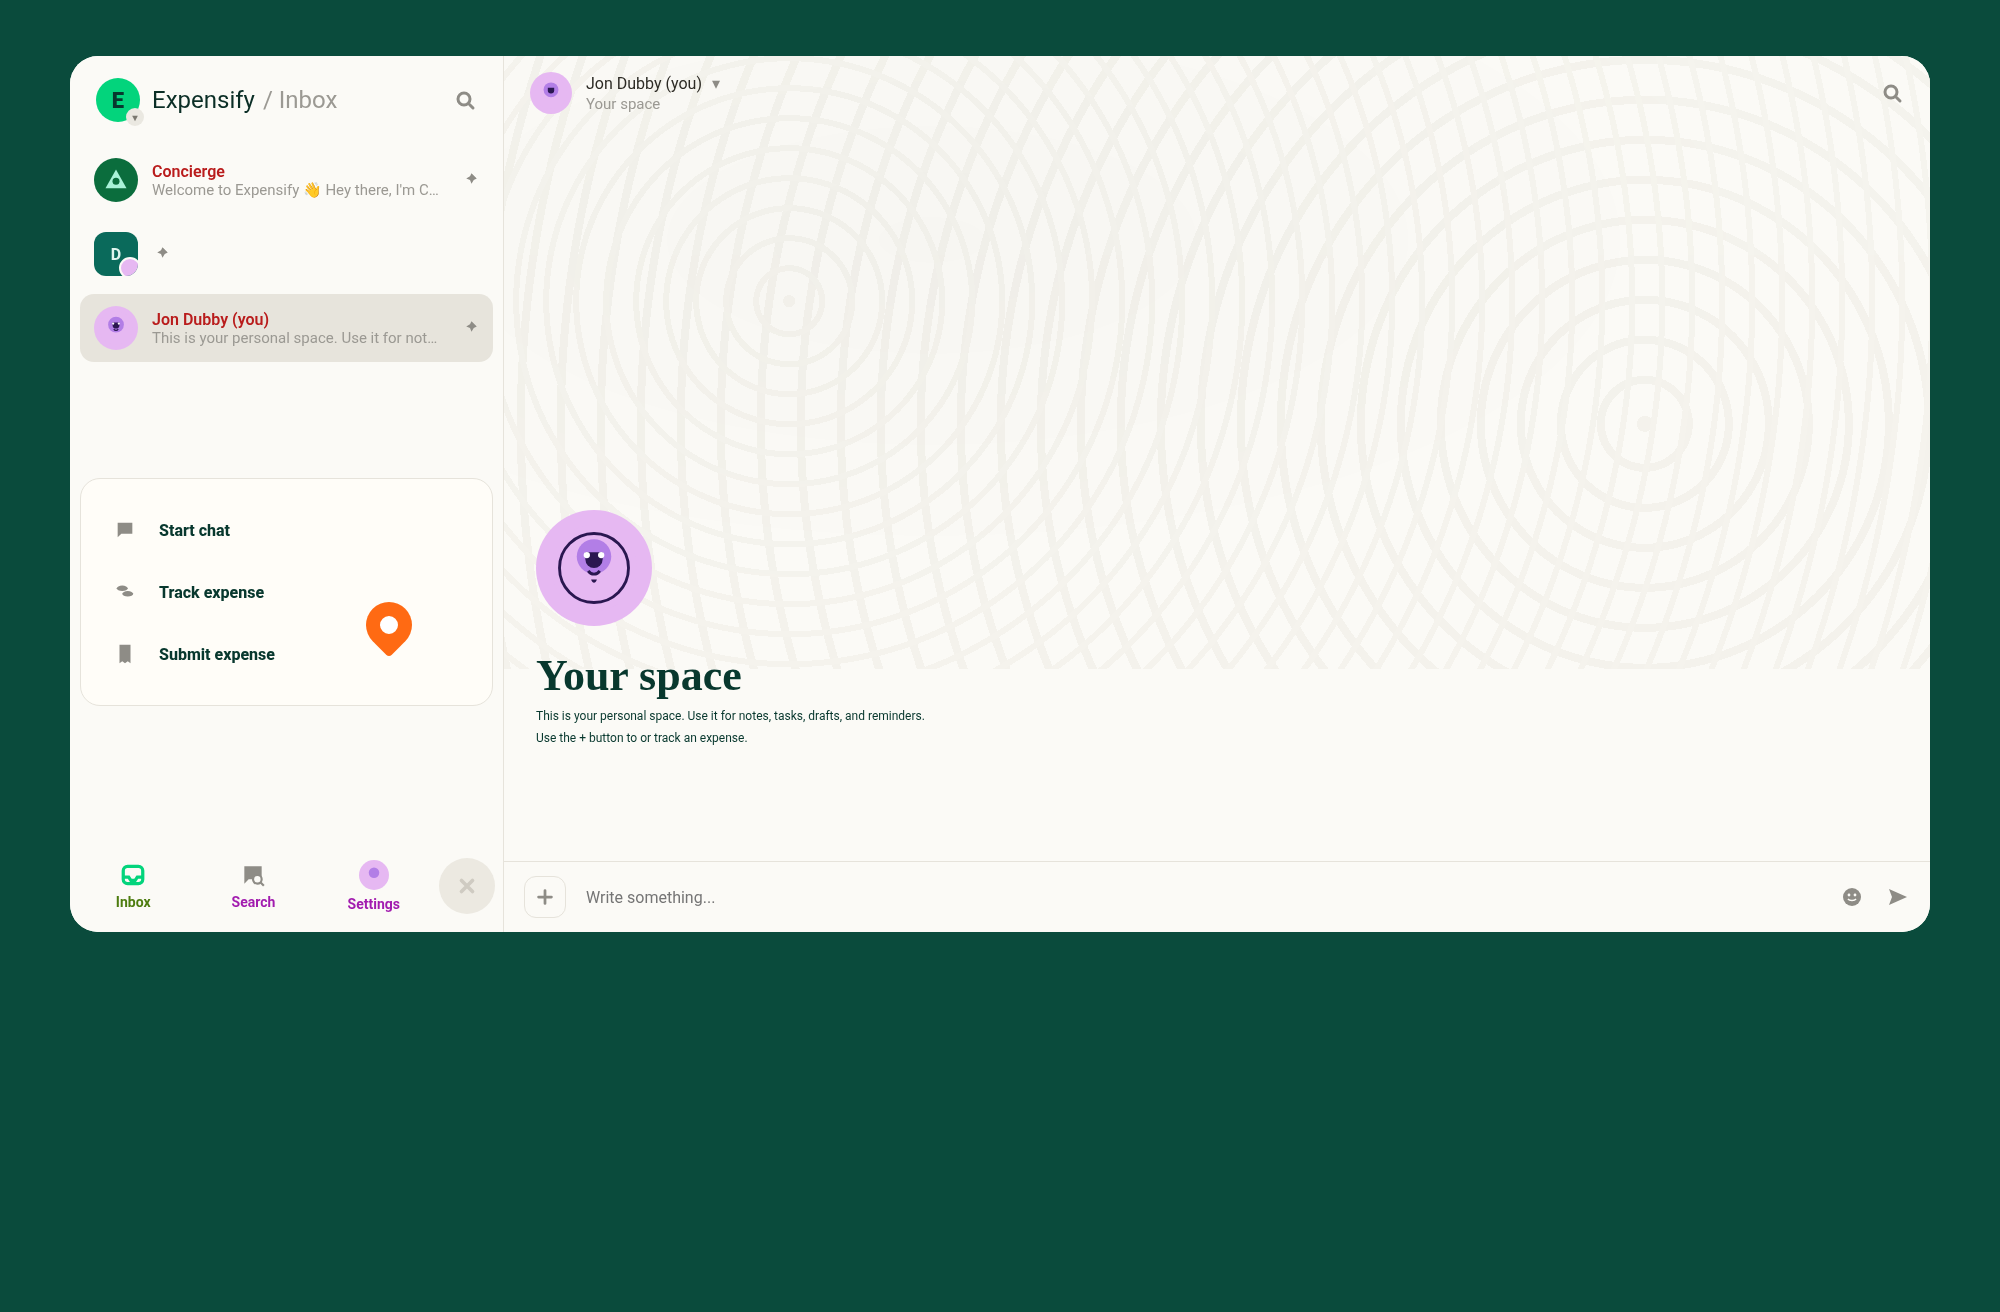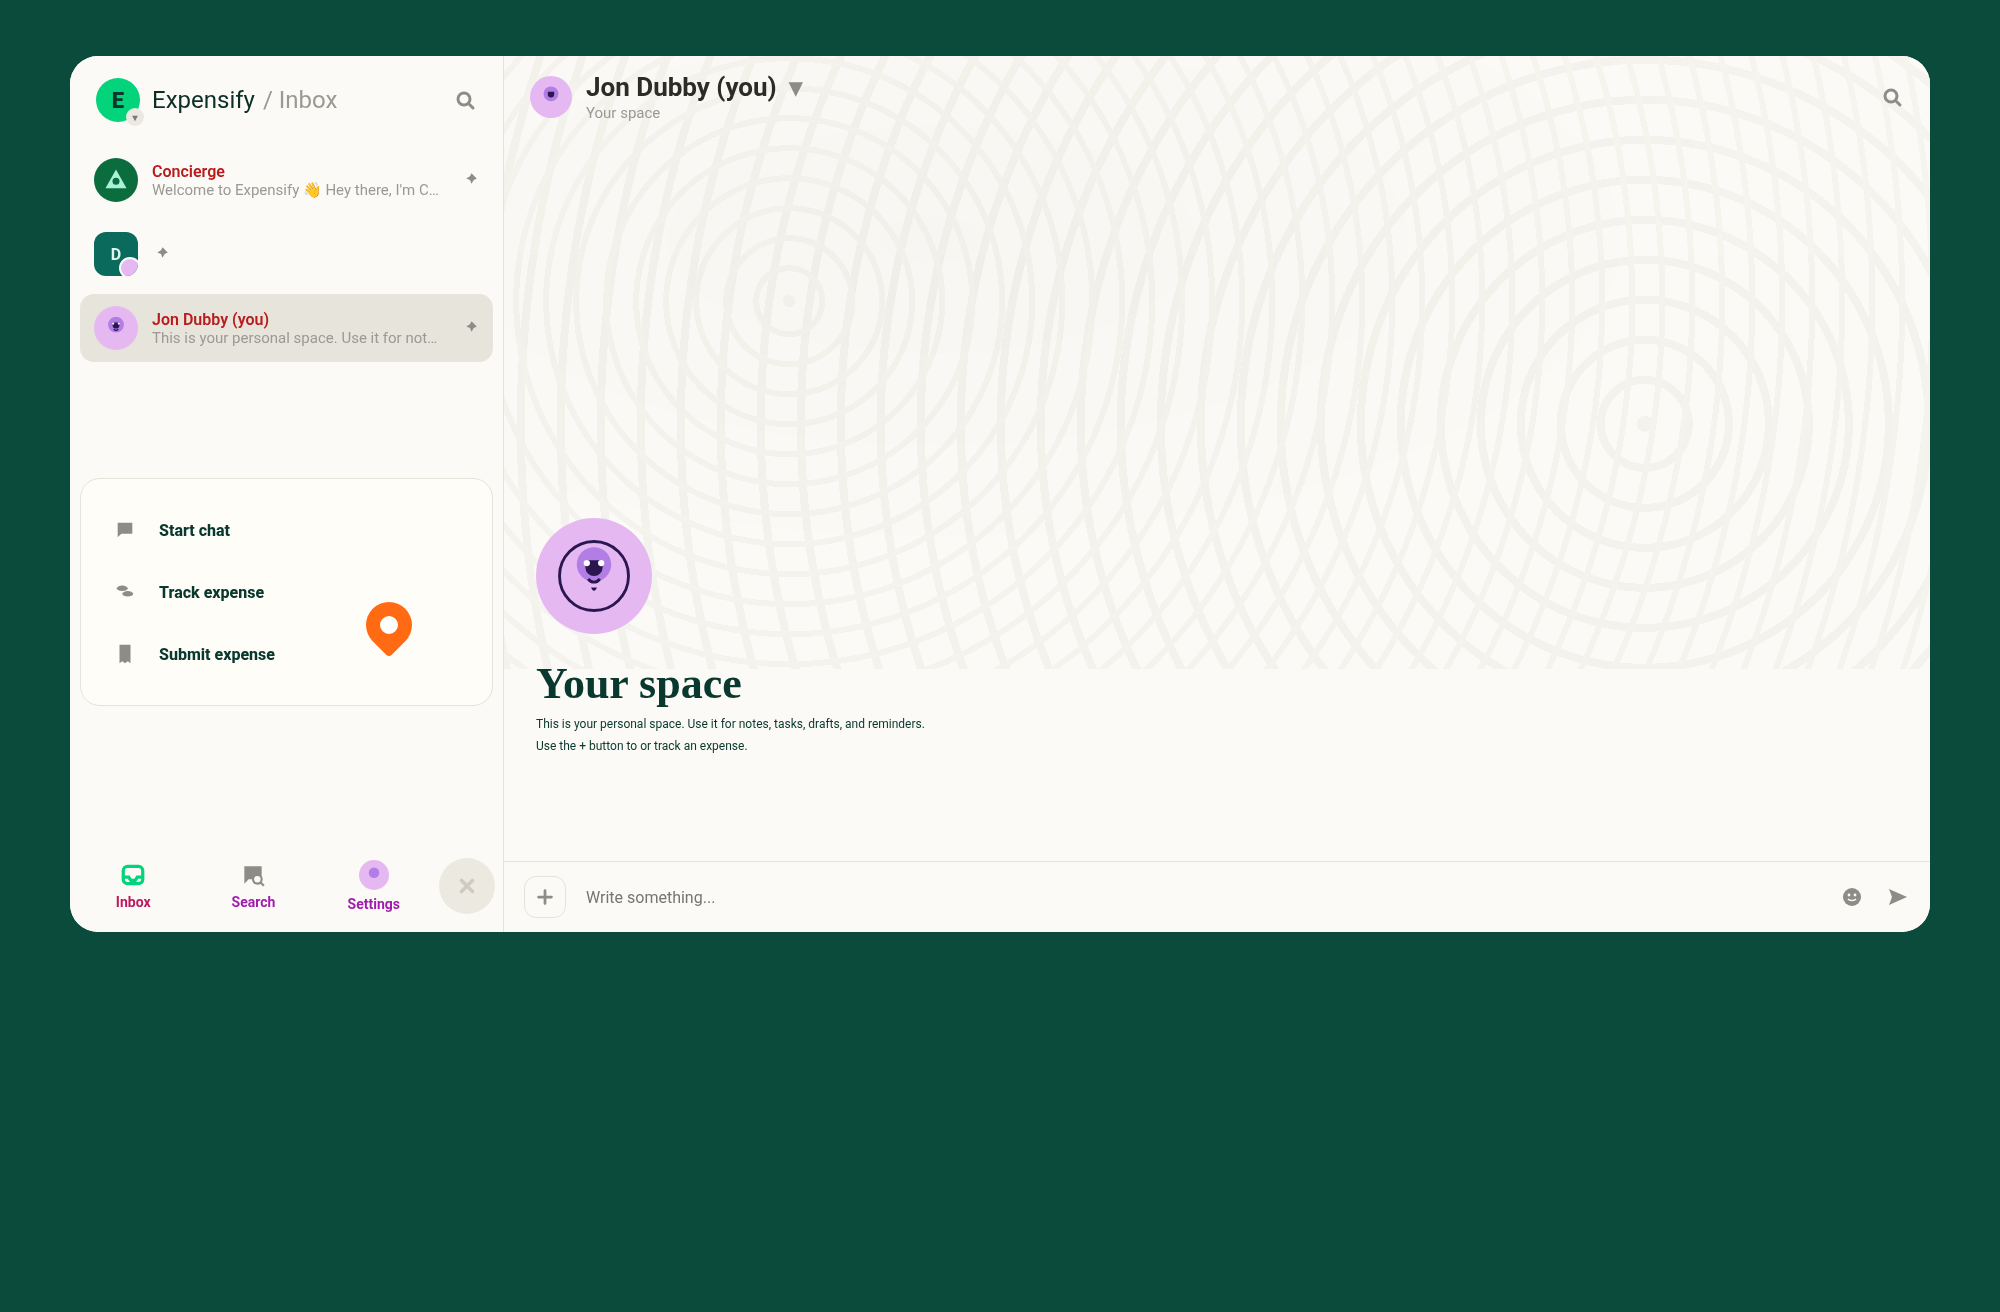--- a/index.html
+++ b/index.html
@@ -46,31 +46,31 @@
   .action{display:flex;align-items:center;gap:20px;padding:20px 22px;border-radius:12px;cursor:pointer}
   .action .ic{width:28px;color:var(--icon);display:flex;align-items:center;justify-content:center}
   .action .lbl{font-weight:800;color:var(--text)}
   .dot{position:absolute;left:296px;top:546px;width:46px;height:46px;background:#ff6a13;border-radius:50% 50% 50% 4px;transform:rotate(-45deg)}
   .dot:after{content:"";position:absolute;left:14px;top:14px;width:18px;height:18px;border-radius:50%;background:#fff}
   
   .nav{margin-top:auto;display:flex;align-items:center;padding:8px 8px 18px;gap:10px}
   .nav .tab{flex:1;display:flex;flex-direction:column;align-items:center;gap:6px;color:#a21caf;font-weight:700;font-size:14px}
   .nav .tab .ic{color:var(--icon)}
   .nav .tab.active .ic{color:var(--green)}
-  .nav .tab.active{color:#be185d}
+  .nav .tab.active{color:#4d7c0f}
   .fab{width:56px;height:56px;border-radius:50%;background:#ece9e1;display:flex;align-items:center;justify-content:center;color:#cfcbc2}
   
   .main{flex:1;display:flex;flex-direction:column;position:relative;background:var(--panel)}
   .mural{position:absolute;inset:0;height:70%;background:
     radial-gradient(ellipse at 30% 30%,rgba(0,0,0,.03),transparent 60%),
     repeating-radial-gradient(circle at 20% 40%,#f1efe7 0 6px,transparent 6px 30px),
     repeating-radial-gradient(circle at 80% 60%,#efede5 0 8px,transparent 8px 40px);
     opacity:.55}
   .m-head{position:relative;display:flex;align-items:center;gap:14px;padding:16px 26px}
-  .m-head .name{font-weight:700;color:#2d2b25;font-size:26px}
+  .m-head .name{font-weight:400;color:#2d2b25;font-size:16px}
   .m-head .sub{color:var(--muted);font-size:15px;margin-top:2px}
   .m-head .search{margin-left:auto;color:var(--icon)}
   .content{position:relative;padding:0 32px;flex:1;overflow:auto}
   .big-av{margin-top:380px;width:116px;height:116px;border-radius:50%;background:var(--lilac);display:flex;align-items:center;justify-content:center}
   h1.h{font-family:Georgia,"Times New Roman",serif;font-weight:700;color:var(--text);font-size:44px;margin:24px 0 8px}
   .p{color:var(--text);font-size:12px;margin:8px 0}
   .compose{display:flex;align-items:center;gap:12px;border-top:1px solid var(--border);padding:14px 20px}
   .compose .plus{width:42px;height:42px;border:1px solid var(--border);border-radius:12px;display:flex;align-items:center;justify-content:center;color:var(--icon)}
   .compose input{flex:1;border:none;background:transparent;font-size:16px;color:#4b4942;padding:10px 8px;outline:none}
   .compose .ic{color:var(--icon)}

